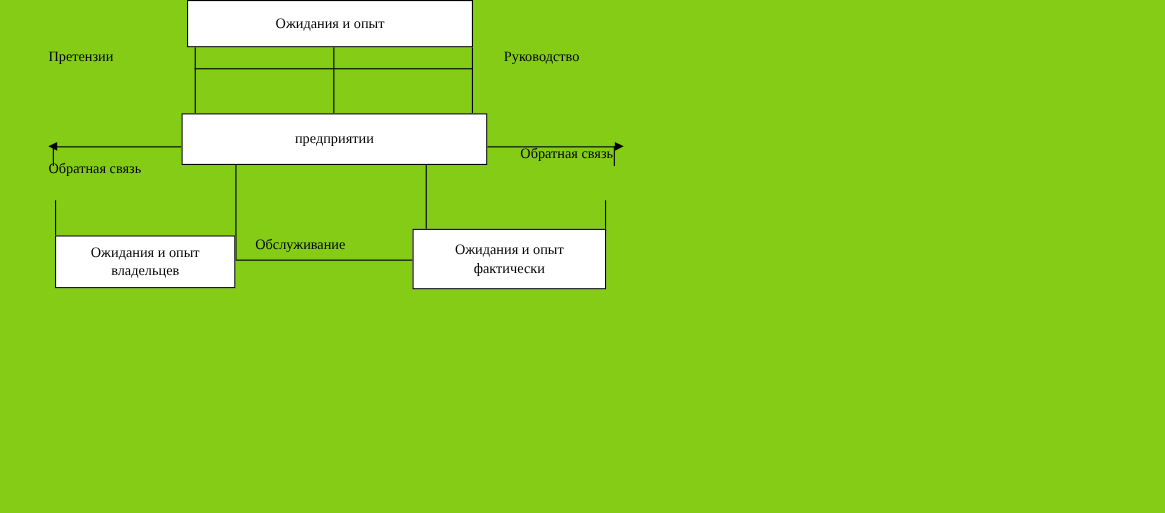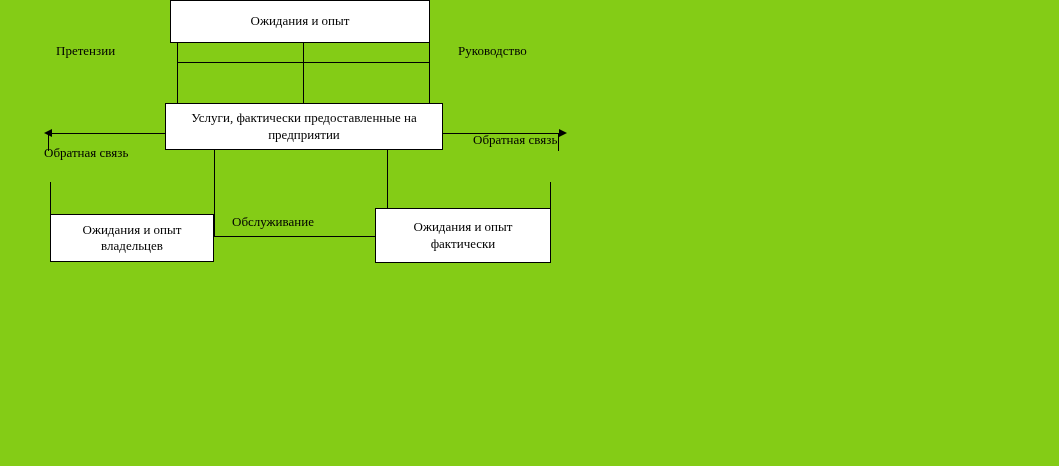--- a/index.html
+++ b/index.html
@@ -86,40 +86,39 @@
   <div class="line vline" style="left:550px; top:182px; height:32px;"></div>
 
   <div class="box" style="left:170px; top:0px; width:260px; height:43px;">
     <span>
       <span>Ожидания и опыт</span>
     </span>
   </div>
 
   <div class="box" style="left:165px; top:103px; width:278px; height:47px;">
     <span>
-      <span>Услуги, фактически предоставленные на</span>
       <span>предприятии</span>
     </span>
   </div>
 
   <div class="box" style="left:50px; top:214px; width:164px; height:48px;">
     <span>
       <span>Ожидания и опыт</span>
       <span>владельцев</span>
     </span>
   </div>
 
   <div class="box" style="left:375px; top:208px; width:176px; height:55px;">
     <span>
       <span>Ожидания и опыт</span>
       <span>фактически</span>
     </span>
   </div>
 
-  <div class="label" style="left:44px; top:43px;margin-left:12px;">Претензии</div>
+  <div class="label" style="left:44px; top:43px;">Претензии</div>
 
   <div class="label" style="left:458px; top:43px;">Руководство</div>
 
   <div class="label" style="left:44px; top:145px;">Обратная связь</div>
 
   <div class="label" style="left:473px; top:132px;">Обратная связь</div>
 
   <div class="label" style="left:232px; top:214px;">Обслуживание</div>
 
 </div>

